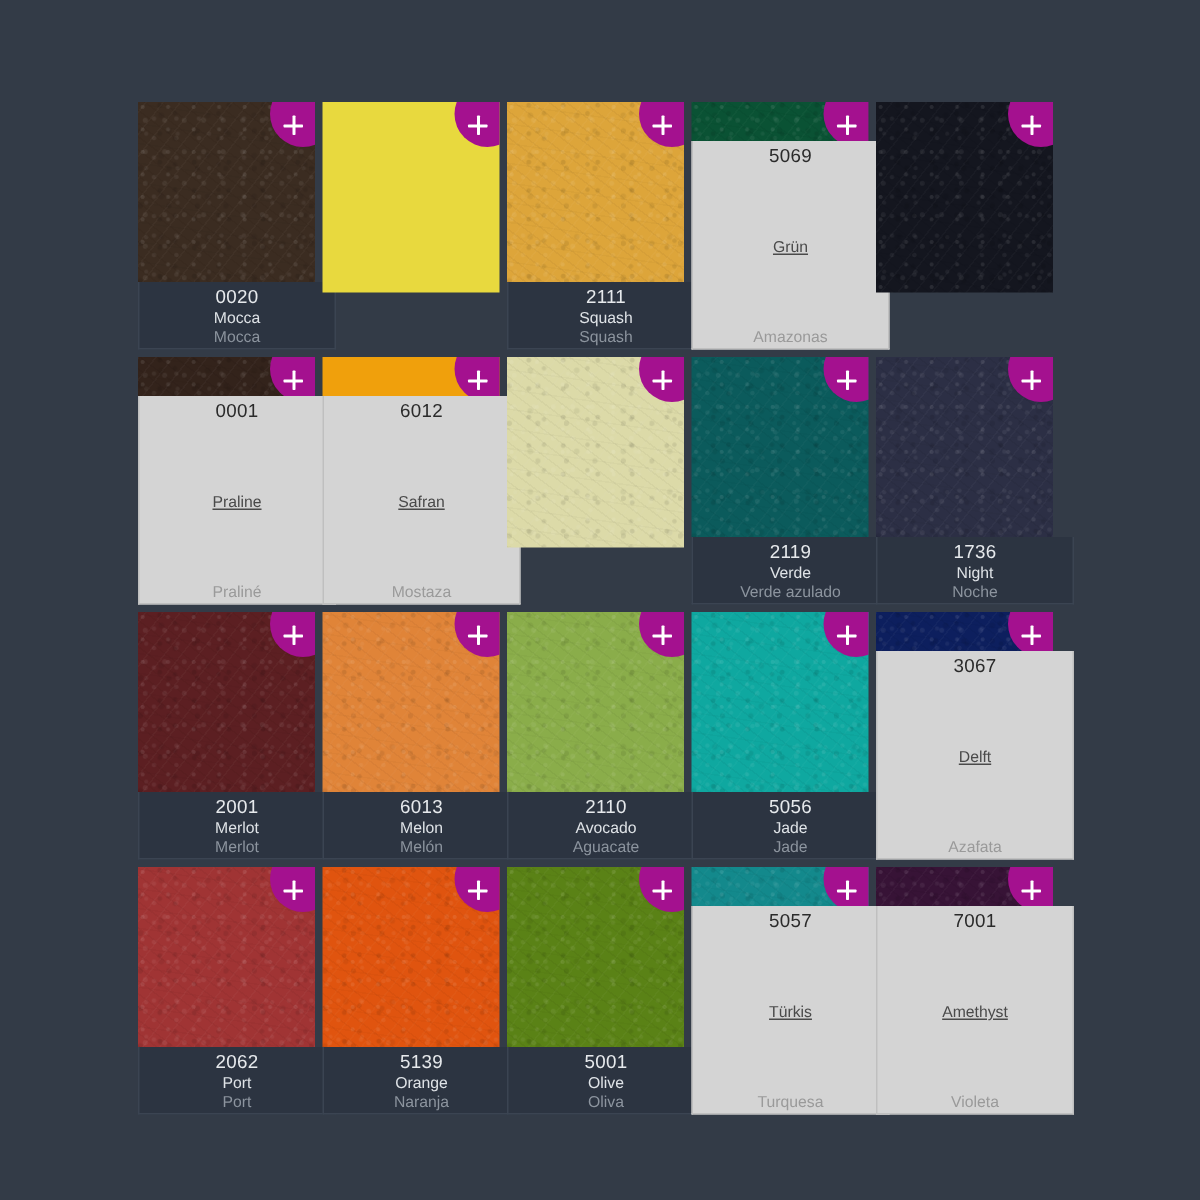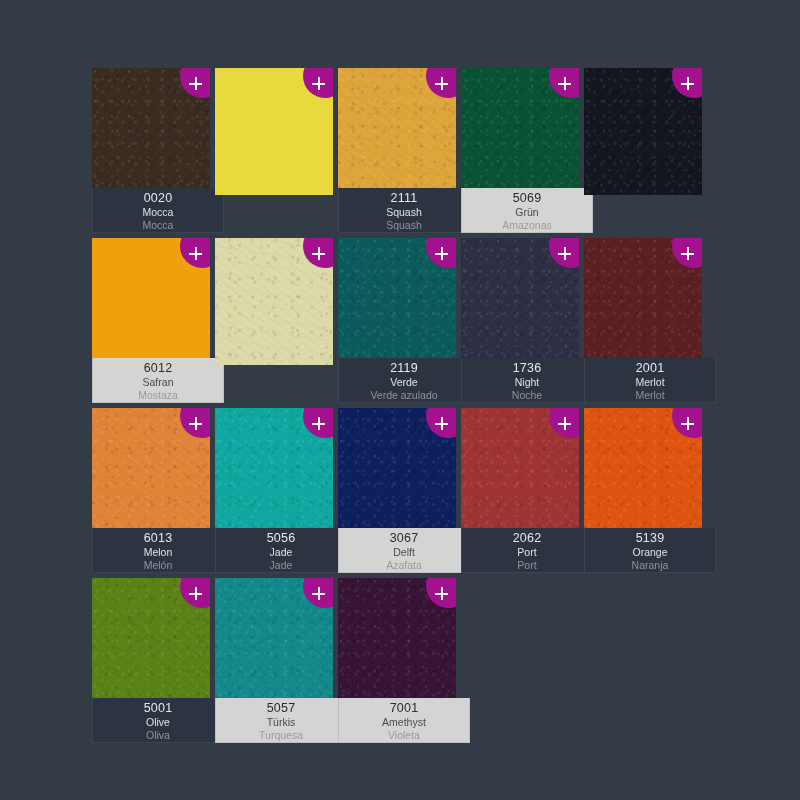--- a/index.html
+++ b/index.html
@@ -117,40 +117,41 @@
     display: flex;
     flex-direction: column;
     align-items: center;
     justify-content: flex-start;
     padding-top: 3px;
     cursor: pointer;
   }
   .swatch-card.selected .swatch-caption {
     background: #d4d4d4;
     border-color: #bfbfbf;
+    gap: 47px;
   }
 
   .code {
     font-size: 12.5px;
     line-height: 15px;
     color: #e6e9ec;
     letter-spacing: .2px;
   }
   .name {
     font-size: 10.5px;
     line-height: 13px;
     color: #dfe3e7;
   }
   .alt {
     font-size: 10.5px;
     line-height: 13px;
     color: #8c949e;
   }
   .swatch-card.selected .code { color: #2b2b2b; }
-  .swatch-card.selected .name { color: #4a4a4a; }
+  .swatch-card.selected .name { color: #4a4a4a; text-decoration: underline; }
   .swatch-card.selected .alt  { color: #9a9a9a; }
 </style>
 </head>
 <body>
 
 <div id="swatch-grid">
     <div class="swatch-card">
       <div class="swatch-color" style="background-color: rgb(59, 44, 33);">
         <div class="grain"></div>
         <div class="grain2"></div>
@@ -204,20 +205,34 @@
     <div class="swatch-card">
       <div class="swatch-color" style="background-color: rgb(20, 22, 31);">
         <div class="grain"></div>
         <div class="grain2"></div>
         <div class="add-badge" title="+">
           <span class="plus"></span>
         </div>
       </div>
     </div>
     <div class="swatch-card selected">
+      <div class="swatch-color" style="background-color: rgb(51, 35, 27);">
+        <div class="grain"></div>
+        <div class="grain2"></div>
+        <div class="add-badge" title="+">
+          <span class="plus"></span>
+        </div>
+      </div>
+      <div class="swatch-caption">
+        <div class="code">0001</div>
+        <div class="name">Praline</div>
+        <div class="alt">Praliné</div>
+      </div>
+    </div>
+    <div class="swatch-card selected">
       <div class="swatch-color flat" style="background-color: rgb(240, 160, 12);">
         <div class="grain"></div>
         <div class="grain2"></div>
         <div class="add-badge" title="+">
           <span class="plus"></span>
         </div>
       </div>
       <div class="swatch-caption">
         <div class="code">6012</div>
         <div class="name">Safran</div>
@@ -283,20 +298,34 @@
           <span class="plus"></span>
         </div>
       </div>
       <div class="swatch-caption">
         <div class="code">6013</div>
         <div class="name">Melon</div>
         <div class="alt">Melón</div>
       </div>
     </div>
     <div class="swatch-card">
+      <div class="swatch-color" style="background-color: rgb(138, 173, 74);">
+        <div class="grain"></div>
+        <div class="grain2"></div>
+        <div class="add-badge" title="+">
+          <span class="plus"></span>
+        </div>
+      </div>
+      <div class="swatch-caption">
+        <div class="code">2110</div>
+        <div class="name">Avocado</div>
+        <div class="alt">Aguacate</div>
+      </div>
+    </div>
+    <div class="swatch-card">
       <div class="swatch-color" style="background-color: rgb(15, 168, 160);">
         <div class="grain"></div>
         <div class="grain2"></div>
         <div class="add-badge" title="+">
           <span class="plus"></span>
         </div>
       </div>
       <div class="swatch-caption">
         <div class="code">5056</div>
         <div class="name">Jade</div>

